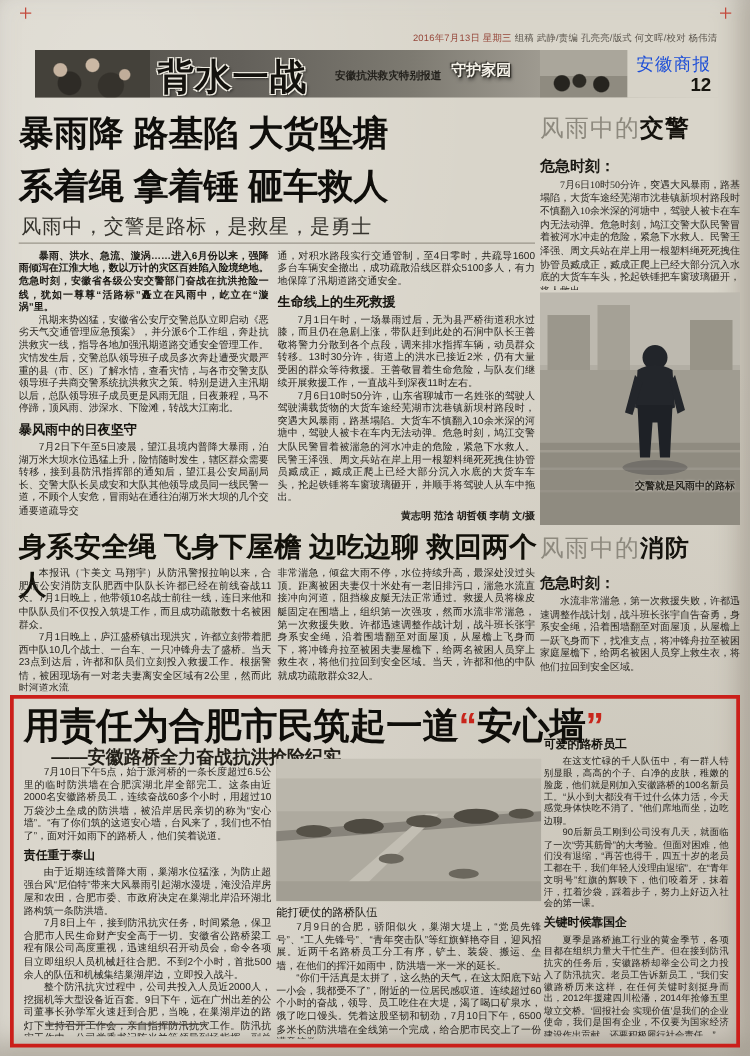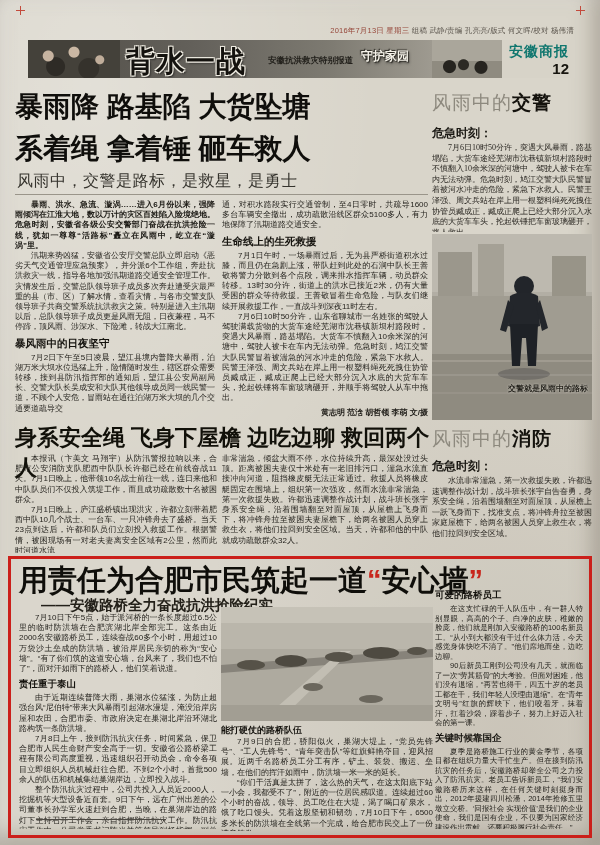--- a/index.html
+++ b/index.html
@@ -33,21 +33,21 @@
   .banner-tagline{left:240px;top:15px;font-size:8.5px;font-weight:bold;color:#23211c;}
   .banner-slogan{left:333px;top:8px;font-size:12px;font-weight:900;color:#f4f1e8;
     text-shadow:1px 1px 1px #2a2822,-1px -1px 1px #2a2822,1px 2px 3px rgba(0,0,0,.5);}
   .banner-photo-right{left:404px;top:0;width:70px;height:38px;
     background:
       radial-gradient(circle at 25% 70%, #26241f 0 6px, transparent 7px),
       radial-gradient(circle at 45% 65%, #2c2a24 0 5px, transparent 6px),
       radial-gradient(circle at 70% 72%, #26241f 0 6px, transparent 7px),
       linear-gradient(180deg,#aaa69b 0 55%,#8f8b80 55% 100%);}
   .paper-patch{left:474px;top:0;width:73px;height:38px;background:#d7d3c8;}
-  .paper-name{position:absolute;right:6px;top:3px;font-size:14px;font-weight:700;color:#0f766e;letter-spacing:1px;font-family:"Liberation Serif","DejaVu Serif",serif;}
+  .paper-name{position:absolute;right:6px;top:3px;font-size:14px;font-weight:400;color:#1d4ed8;letter-spacing:1px;font-family:"Liberation Serif","DejaVu Serif",serif;}
   .page-number{position:absolute;right:6px;bottom:1px;font-size:15px;font-weight:800;color:#17150f;}
   
   .headline{left:15px;top:86px;width:418px;font-weight:900;color:#0f0e0b;font-size:28px;line-height:42px;letter-spacing:0;}
   .deck{left:17px;top:171px;font-size:16px;color:#35332d;letter-spacing:.5px;}
   .rule{height:1px;background:#9a958a;}
   .col{overflow:hidden;text-align:justify;}
   .bp{margin:0;text-indent:2em;font-size:8px;line-height:10.2px;color:#26241f;}
   .subhead{margin:4px 0 2px;font-size:10.5px;font-weight:800;color:#16140f;text-indent:0;}
   .byline{margin-top:3px;text-align:right;font-size:8px;font-weight:bold;color:#1d1b16;}
   
@@ -56,21 +56,21 @@
   .sb-h .lt{font-size:19px;color:#8d897e;letter-spacing:1px;}
   .sb-h .bd{font-size:19px;font-weight:900;color:#14120d;letter-spacing:1px;}
   .sb-label{font-size:12px;font-weight:800;color:#1b1914;}
   .sb-p{font-family:"Liberation Serif","DejaVu Serif",serif;font-size:8px;line-height:10.6px;text-align:justify;text-indent:2em;color:#2a2722;margin:0;}
   .photo-caption-overlay{position:absolute;right:4px;bottom:26px;font-size:8px;font-weight:bold;color:#24221c;text-shadow:0 0 2px rgba(240,236,226,.9);text-align:center;}
   
   .redbox{left:8px;top:556px;width:578px;height:276px;border:3px solid #cb1f1a;background:rgba(255,255,255,.04);}
   .bx-title{position:absolute;left:8px;top:2px;font-size:29px;font-weight:900;color:#0f0e0a;letter-spacing:0;white-space:nowrap;}
   .bx-title .rq{color:#c8261c;}
   .bx-sub{position:absolute;left:30px;top:37px;font-size:14.5px;font-weight:600;color:#232019;}
-  .bx-caption{position:absolute;left:210px;top:165px;font-size:9px;font-weight:700;color:#15130e;}
+  .bx-caption{position:absolute;left:210px;top:165px;font-size:9px;font-weight:400;color:#15130e;}
   .mini-rule{position:absolute;left:25px;top:260px;width:130px;height:1px;background:#4d4a43;}
   .smallp{font-size:7.5px;line-height:9.5px;}
   svg{display:block;}
 </style>
 </head>
 <body>
 
 <div class="page">
 
   <div class="abs regmark" style="left:16px;top:6px;"></div>

